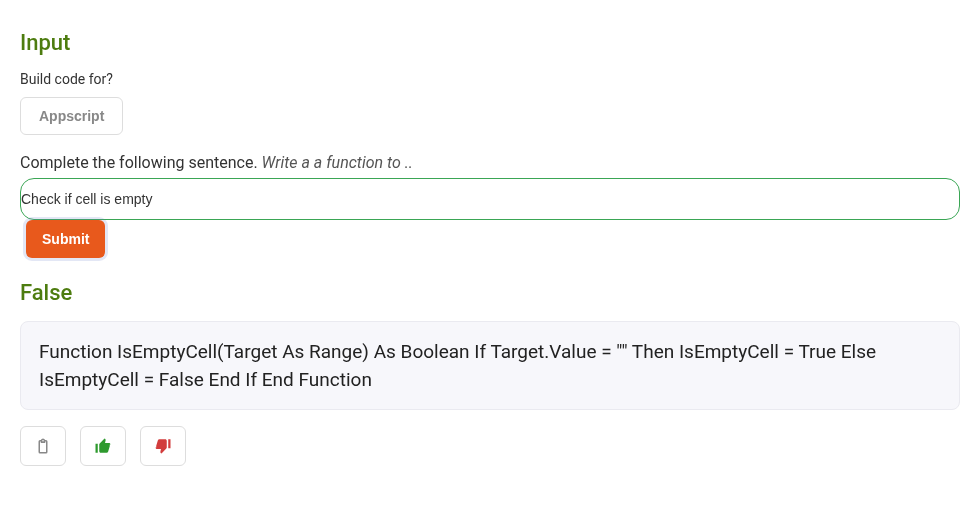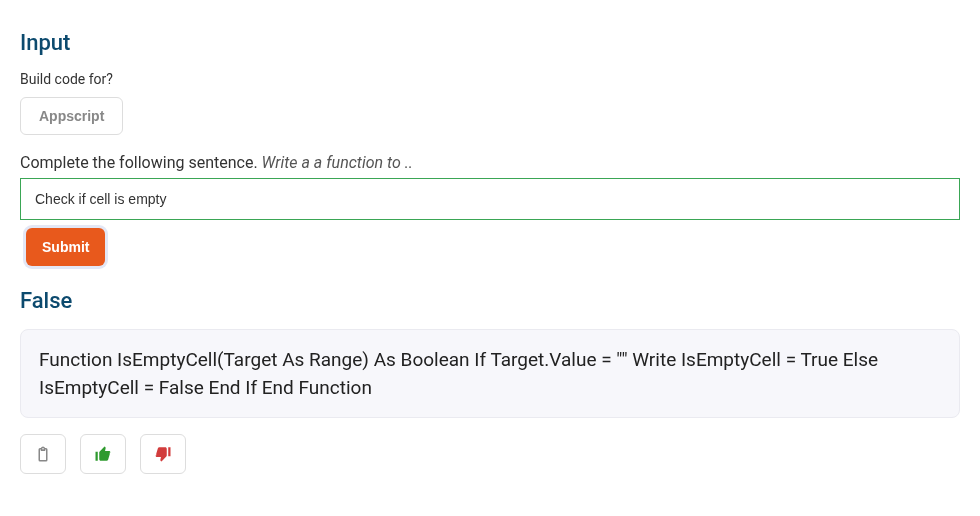--- a/index.html
+++ b/index.html
@@ -8,21 +8,21 @@
     padding: 20px;
     font-family: -apple-system, BlinkMacSystemFont, "Segoe UI", Roboto, Helvetica, Arial, sans-serif;
     background: #fff;
     color: #222;
     width: 980px;
   }
   h2 {
     font-size: 22px;
     font-weight: 500;
     margin: 10px 0 16px 0;
-    color: #0c4a6e;
+    color: #4d7c0f;
   }
   .label {
     font-size: 14px;
     color: #333;
     margin-bottom: 10px;
   }
   .toggle-row {
     display: flex;
     gap: 12px;
     margin-bottom: 18px;
@@ -46,26 +46,25 @@
     color: #333;
     margin-bottom: 6px;
   }
   .prompt-label .italic {
     font-style: italic;
     color: #555;
   }
   .text-input {
     width: 100%;
     border: 1px solid #3aa655;
-    border-radius: 0;
-    padding: 12px 14px;
+    border-radius: 14px;
+    padding: 12px 0;
     font-size: 14px;
     color: #333;
     outline: none;
-    margin-bottom: 8px;
   }
   .submit-btn {
     background: #e8591c;
     color: #fff;
     font-weight: 600;
     font-size: 14px;
     border: none;
     border-radius: 6px;
     padding: 11px 16px;
     cursor: pointer;
@@ -117,21 +116,21 @@
 </div>
 
 <input type="text" class="text-input" value="Check if cell is empty" style="">
 
 <div>
   <button class="submit-btn">Submit</button>
 </div>
 
 <h2 style="margin-top:22px;">False</h2>
 
-<div class="output-box">Function IsEmptyCell(Target As Range) As Boolean If Target.Value = "" Write IsEmptyCell = True Else IsEmptyCell = False End If End Function</div>
+<div class="output-box">Function IsEmptyCell(Target As Range) As Boolean If Target.Value = "" Then IsEmptyCell = True Else IsEmptyCell = False End If End Function</div>
 
 <div class="action-row">
   <div class="icon-btn">
     <span>
       <svg viewBox="0 0 24 24" fill="#888">
           <path d="M16 4h-1.2A3 3 0 0 0 12 2a3 3 0 0 0-2.8 2H8a2 2 0 0 0-2 2v14a2 2 0 0 0 2 2h8a2 2 0 0 0 2-2V6a2 2 0 0 0-2-2zm-4 0a1 1 0 1 1-1 1 1 1 0 0 1 1-1zm4 16H8V6h1v2h6V6h1z"></path>
         </svg>
     </span>
   </div>
   <div class="icon-btn">

